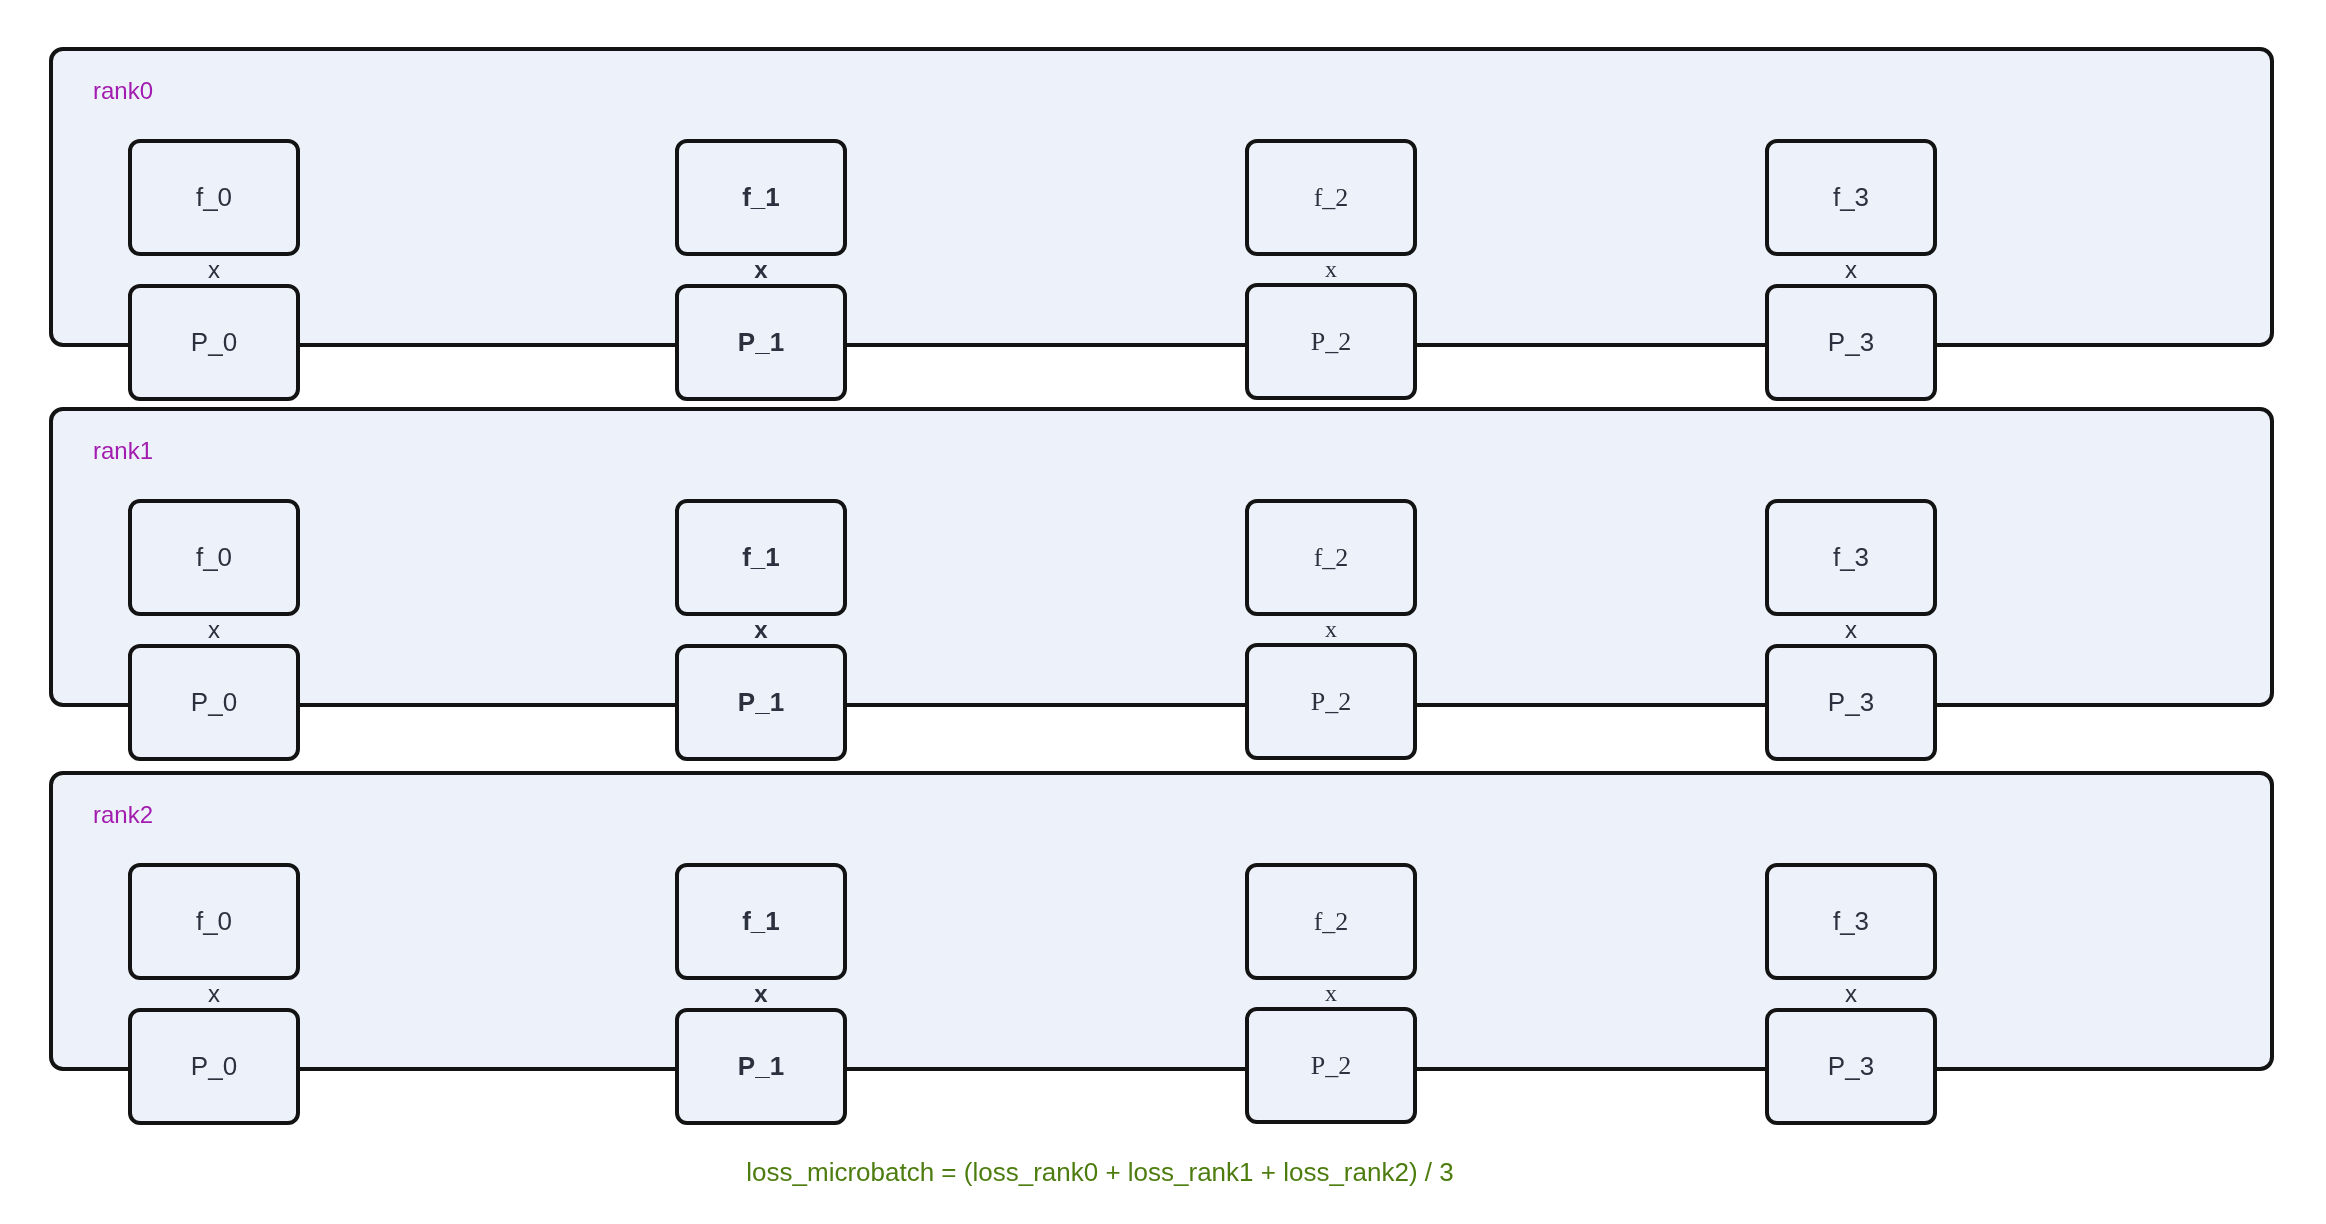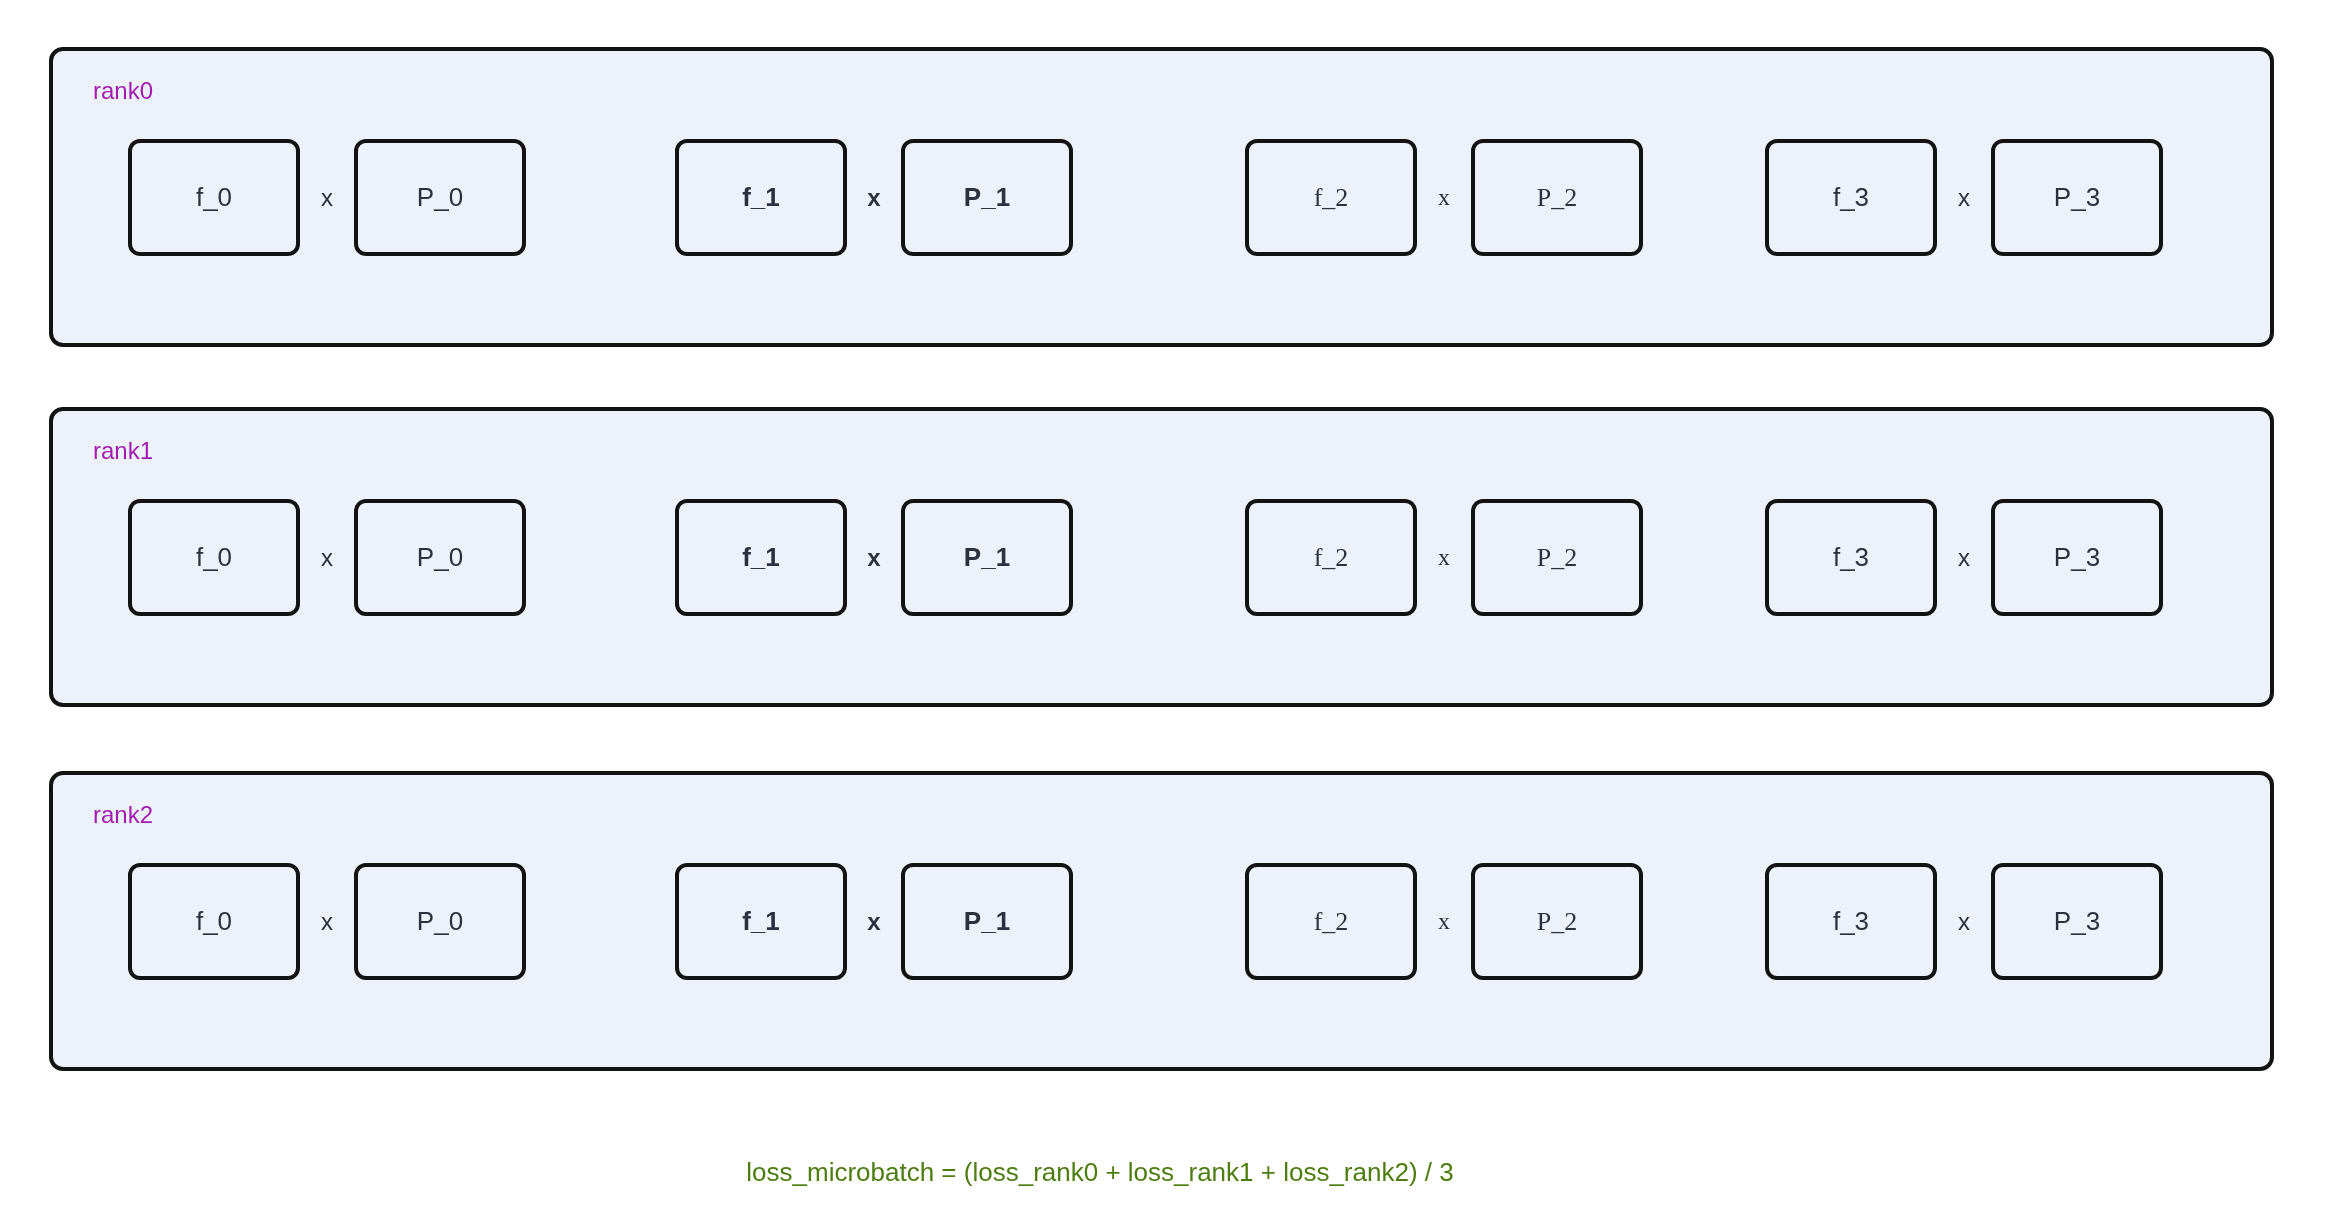--- a/index.html
+++ b/index.html
@@ -32,20 +32,21 @@
     line-height: 28px;
     color: #a21caf;
     white-space: nowrap;
     margin-left: 24px;
   }
   .pair {
     position: absolute;
     top: 88px;
     display: flex;
     align-items: center;
+    flex-direction: column;
   }
   .box {
     width: 172px;
     height: 117px;
     background: #edf2fa;
     border: 4px solid #131313;
     border-radius: 12px;
     box-sizing: border-box;
     display: flex;
     align-items: center;

